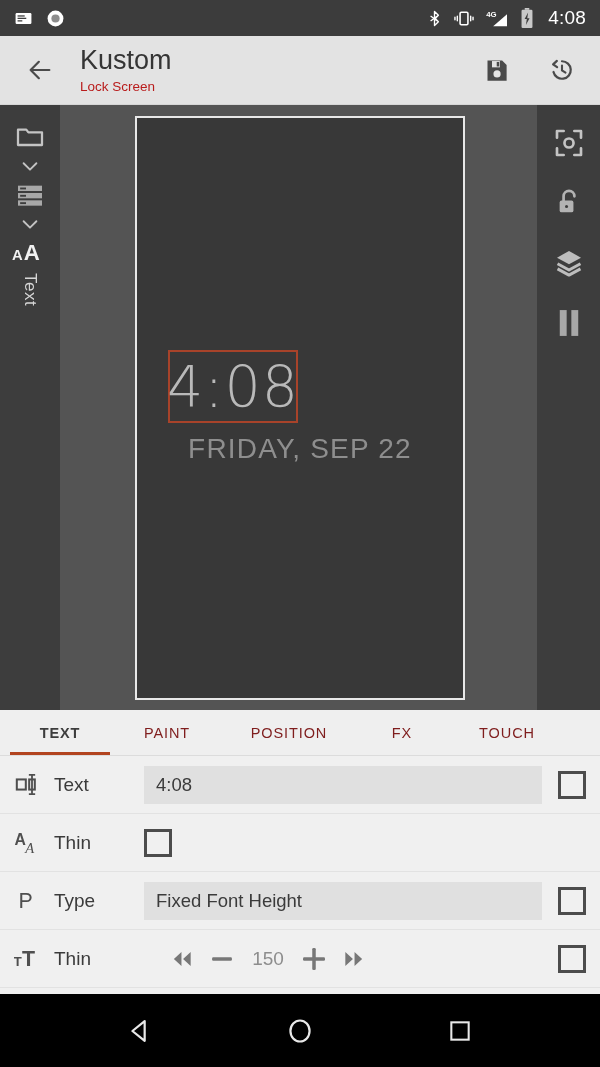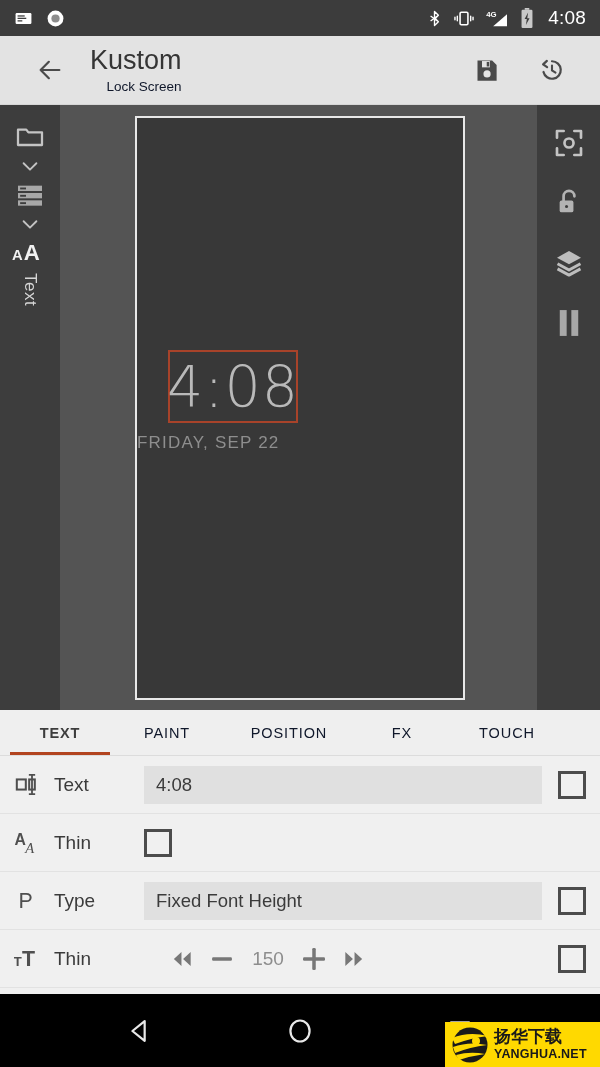--- a/index.html
+++ b/index.html
@@ -17,26 +17,26 @@
     display: flex; align-items: center; padding: 0 14px; flex: 0 0 36px;
   }
   .sb-left { display: flex; align-items: center; gap: 13px; }
   .sb-right { margin-left: auto; display: flex; align-items: center; gap: 10px; }
   .sb-clock { font-size: 19px; letter-spacing: .2px; margin-left: 4px; }
   .ic { display: inline-block; line-height: 0; }
 
   
   .appbar {
     height: 69px; background: #e3e3e3; display: flex; align-items: center;
-    padding: 0 28px; flex: 0 0 69px; border-bottom: 1px solid #d6d6d6;
+    padding: 0 18px; flex: 0 0 69px; border-bottom: 1px solid #d6d6d6;
   }
   .back-btn { width: 44px; height: 44px; display: flex; align-items: center; justify-content: center; }
   .titles { margin-left: 18px; display: flex; flex-direction: column; justify-content: center; }
   .title { font-size: 27px; color: #353535; line-height: 1.05; font-weight: 400; }
-  .subtitle { font-size: 13.5px; color: #0f172a; margin-top: 4px; text-align: right; }
+  .subtitle { font-size: 13.5px; color: #b91c1c; margin-top: 4px; }
   .appbar-actions { margin-left: auto; display: flex; align-items: center; gap: 26px; }
   .ab-btn { width: 40px; height: 40px; display: flex; align-items: center; justify-content: center; }
 
   
   .preview {
     position: relative; flex: 0 0 605px; height: 605px;
     background: #545454; overflow: hidden;
   }
   .rail {
     position: absolute; top: 0; bottom: 0; width: 60px; background: #3d3d3d;
@@ -59,32 +59,32 @@
   .clock-sel {
     position: absolute; left: 31px; top: 232px; width: 130px; height: 73px;
     border: 2px solid #a8432a;
   }
   .clock-time {
     position: absolute; inset: 0; display: flex; align-items: center; justify-content: center;
     color: #b9b9b9; font-size: 57px; font-weight: 200; letter-spacing: 1px;
     font-family: "DejaVu Sans", sans-serif;
   }
   .clock-date {
-    position: absolute; left: 0; right: 0; top: 315px; 
-    color: #8e8e8e; font-size: 17px; letter-spacing: 1.2px; font-weight: 300;
+    position: absolute; left: 0; right: 0; top: 315px; text-align: center;
+    color: #8e8e8e; font-size: 28px; letter-spacing: 1.2px; font-weight: 300;
   }
 
   
   .tabs {
     flex: 0 0 46px; height: 46px; background: #efefef; display: flex; align-items: stretch;
     border-bottom: 1px solid #dcdcdc; padding-left: 8px;
   }
   .tab {
     position: relative; display: flex; align-items: center; justify-content: center;
-    font-size: 14.5px; letter-spacing: .9px; color: #0f172a; padding: 0 14px;
+    font-size: 14.5px; letter-spacing: .9px; color: #7f1d1d; padding: 0 14px;
   }
   .tab[data-active="true"] { color: #3d3d3d; font-weight: 700; }
   .tab[data-active="true"]::after {
     content: ""; position: absolute; left: 2px; right: 2px; bottom: 0; height: 3px; background: #b2441f;
   }
   .tab-text  { width: 104px; }
   .tab-paint { width: 110px; }
   .tab-fx    { width: 92px; }
   .tab-pos   { width: 134px; }
   .tab-touch { width: 118px; }
@@ -406,30 +406,15 @@
       </span>
     </div>
     <div class="nav-btn">
       <span class="ic">
         <svg width="26" height="26" viewBox="0 0 24 24">
             <rect x="4" y="4" width="16" height="16" stroke="#e8e8e8" stroke-width="1.9" fill="none"></rect>
           </svg>
       </span>
     </div>
 
-    <div class="watermark">
-      <span class="ic">
-        <svg width="42" height="40" viewBox="0 0 42 40">
-          <circle cx="21" cy="20" r="17.5" fill="#1a1a1a"></circle>
-          <path d="M3 13 Q20 6 39 11 Q22 13 6 19 Z" fill="#ffd900"></path>
-          <path d="M4 22 Q20 16 38 20 Q21 22 6 28 Z" fill="#ffd900"></path>
-          <path d="M7 30 Q21 26 36 29 Q22 31 10 35 Z" fill="#ffd900"></path>
-          <circle cx="27" cy="16" r="4" fill="#ffd900"></circle>
-        </svg>
-      </span>
-      <span class="wm-text">
-        <span class="wm-cn">扬华下载</span>
-        <span class="wm-en">YANGHUA.NET</span>
-      </span>
-    </div>
   </div>
 
 </div>
 
 </body></html>

